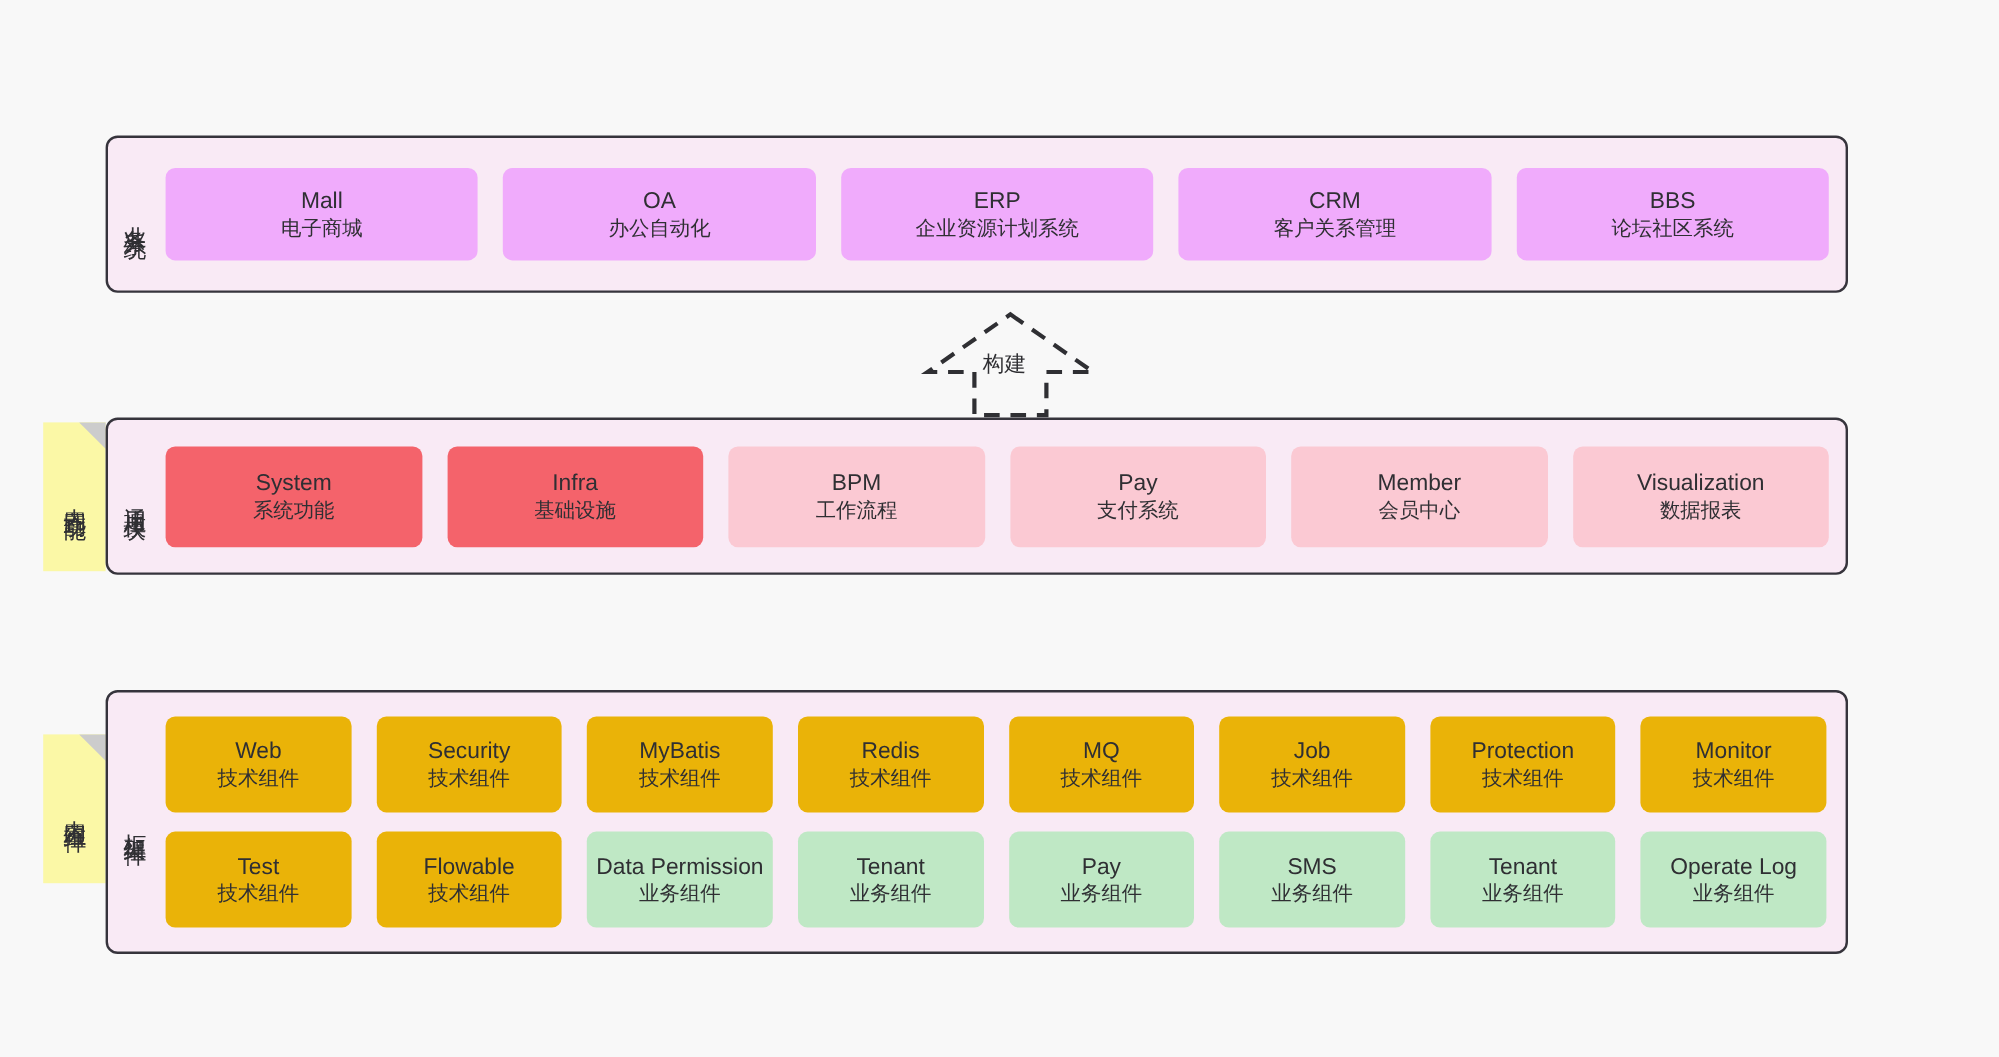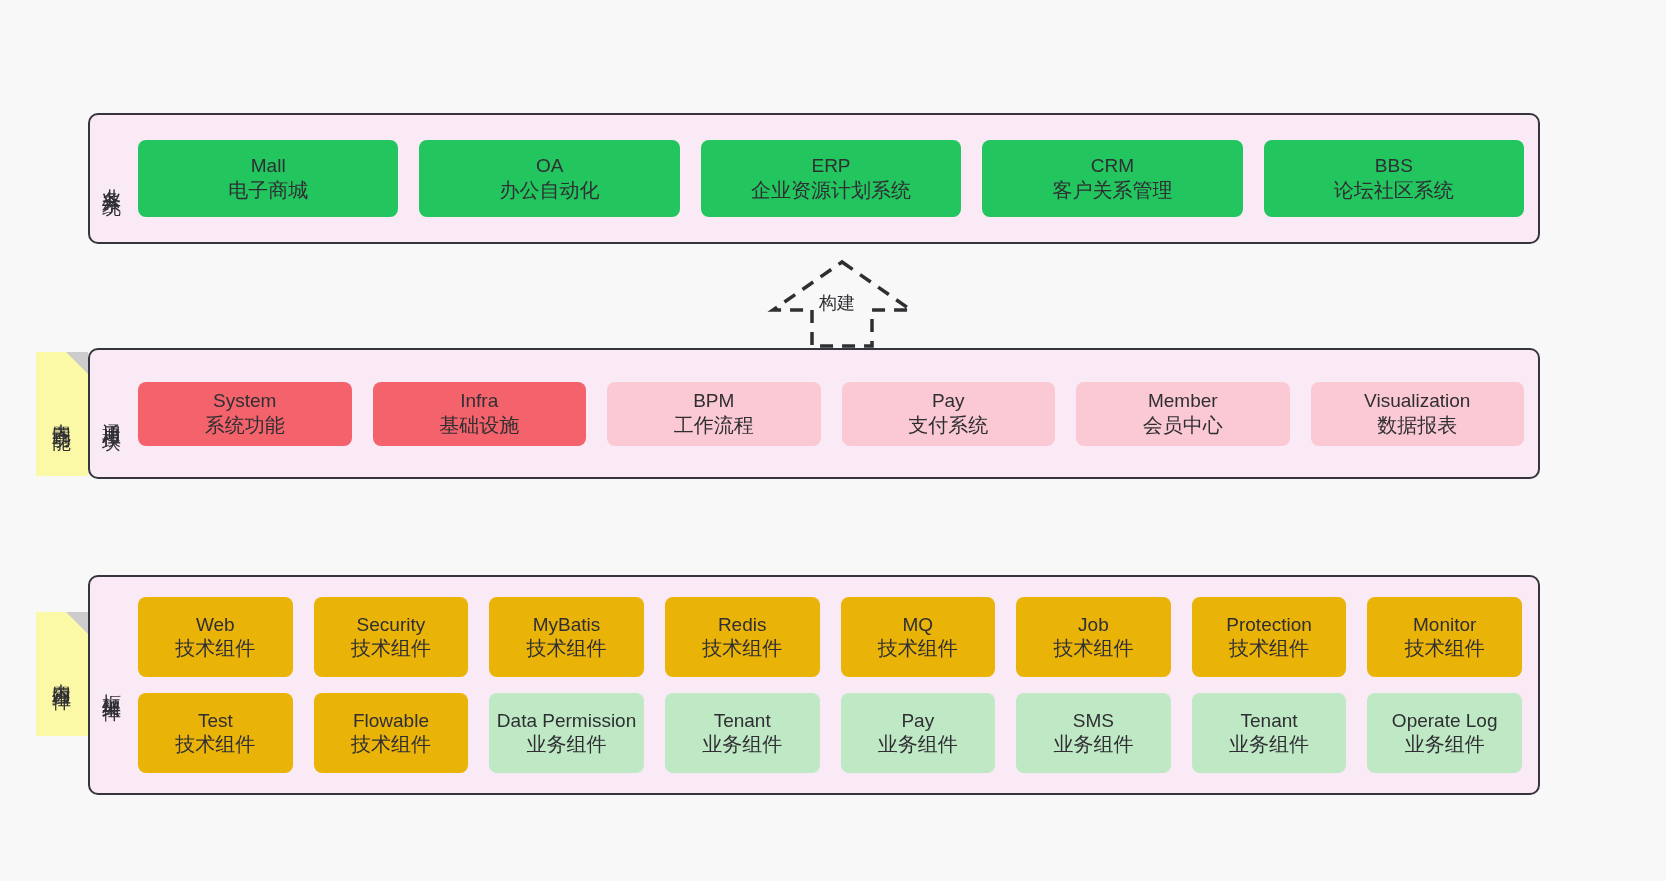--- a/index.html
+++ b/index.html
@@ -55,35 +55,35 @@
     display: flex;
     flex-direction: column;
     align-items: center;
     justify-content: center;
     text-align: center;
     line-height: 1.24;
     color: #2f2f33;
     padding: 4px 6px;
   }
   .card .t1 { font-size: 19px; }
-  .card .t2 { font-size: 20px; }
+  .card .t2 { font-size: 17px; }
 
   
   #layer-business { left: 88px; top: 113px; width: 1452px; height: 131px; }
   #layer-business .row { height: 77px; }
 
   #layer-common { left: 88px; top: 348px; width: 1452px; height: 131px; }
-  #layer-common .row { height: 64px; }
+  #layer-common .row { height: 84px; }
 
   #layer-framework { left: 88px; top: 575px; width: 1452px; height: 220px; }
   #layer-framework .row { height: 80px; }
   #layer-framework .layer-body { gap: 16px; padding-right: 16px; }
 
   
-  .c-blue        { background: #22c55e; }
+  .c-blue        { background: #f0abfc; }
   .c-red         { background: #f4636b; }
   .c-pink        { background: #fbc9d3; }
   .c-green       { background: #eab308; }
   .c-lightgreen  { background: #bfe8c5; }
 
   
   .sticky {
     position: absolute;
     background: #fbf8a6;
     display: flex;

